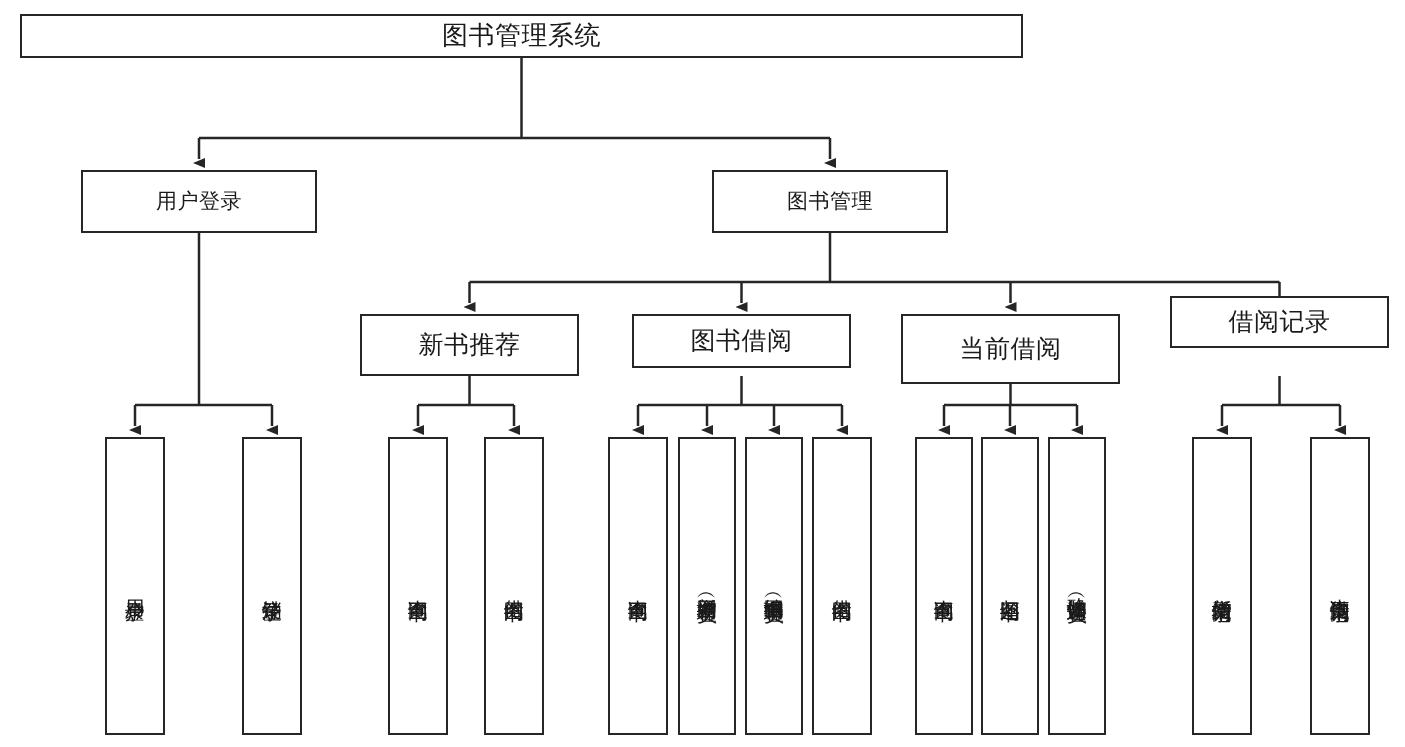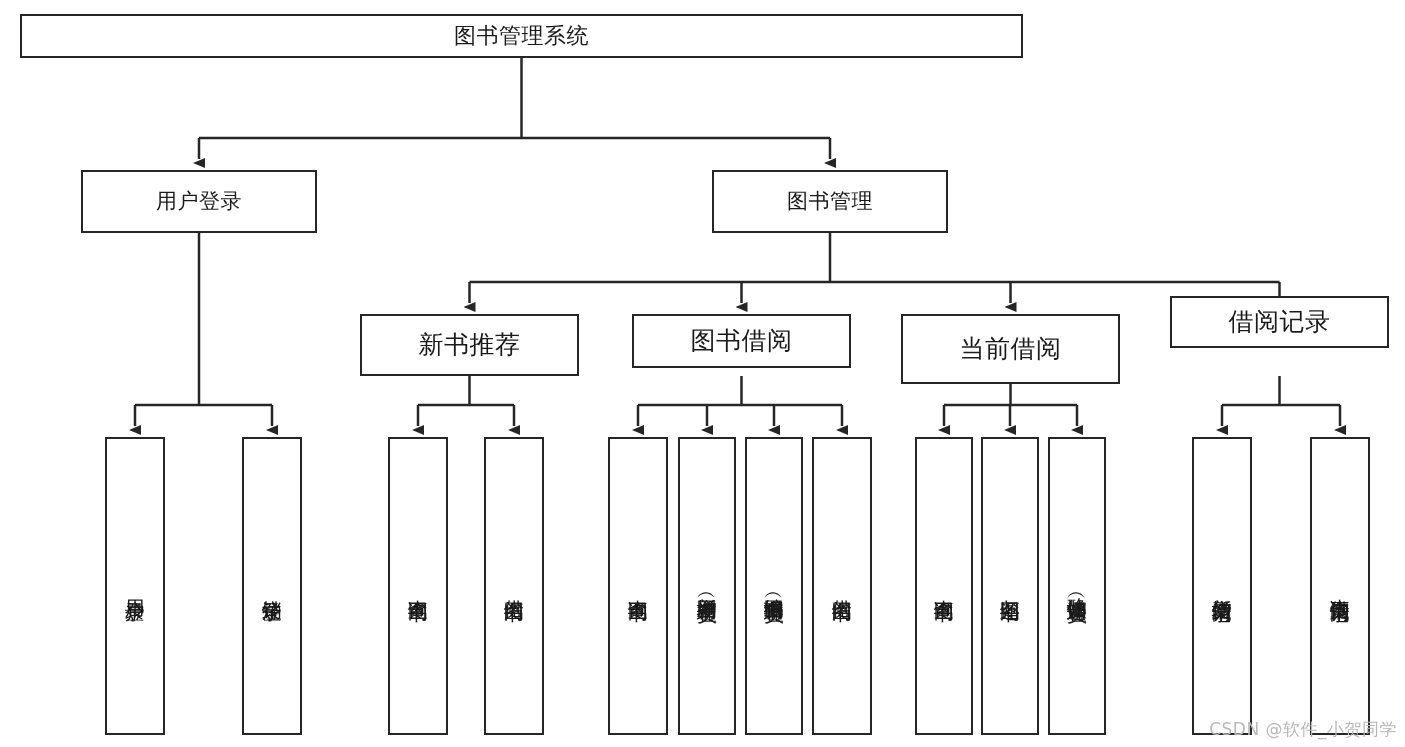--- a/index.html
+++ b/index.html
@@ -47,21 +47,21 @@
   }
   .node.vertical .label {
     writing-mode: vertical-rl;
     text-orientation: upright;
     font-size: 20px;
     line-height: 1.22;
     letter-spacing: 1px;
     white-space: normal;
     max-height: 100%;
   }
-  .node.level0 .label { font-size: 22px; }
+  .node.level0 .label { font-size: 26px; }
   .node.level1 .label { font-size: 21px; }
   .node.level2 .label { font-size: 25px; }
 
   #watermark {
     position: absolute;
     right: 8px;
     bottom: 6px;
     font-size: 17px;
     color: #b9b9b9;
     letter-spacing: 0.5px;
@@ -174,14 +174,13 @@
         <span class="label">确认归还（管理员）</span>
       </div>
       <div class="node level3 vertical" style="left: 1192px; top: 437px; width: 60px; height: 298px;">
         <span class="label">新增借阅记录</span>
       </div>
       <div class="node level3 vertical" style="left: 1310px; top: 437px; width: 60px; height: 298px;">
         <span class="label">查询借阅记录</span>
       </div>
     </div>
 
-  <div id="watermark">CSDN @软件_小贺同学</div>
 </div>
 
 </body></html>

